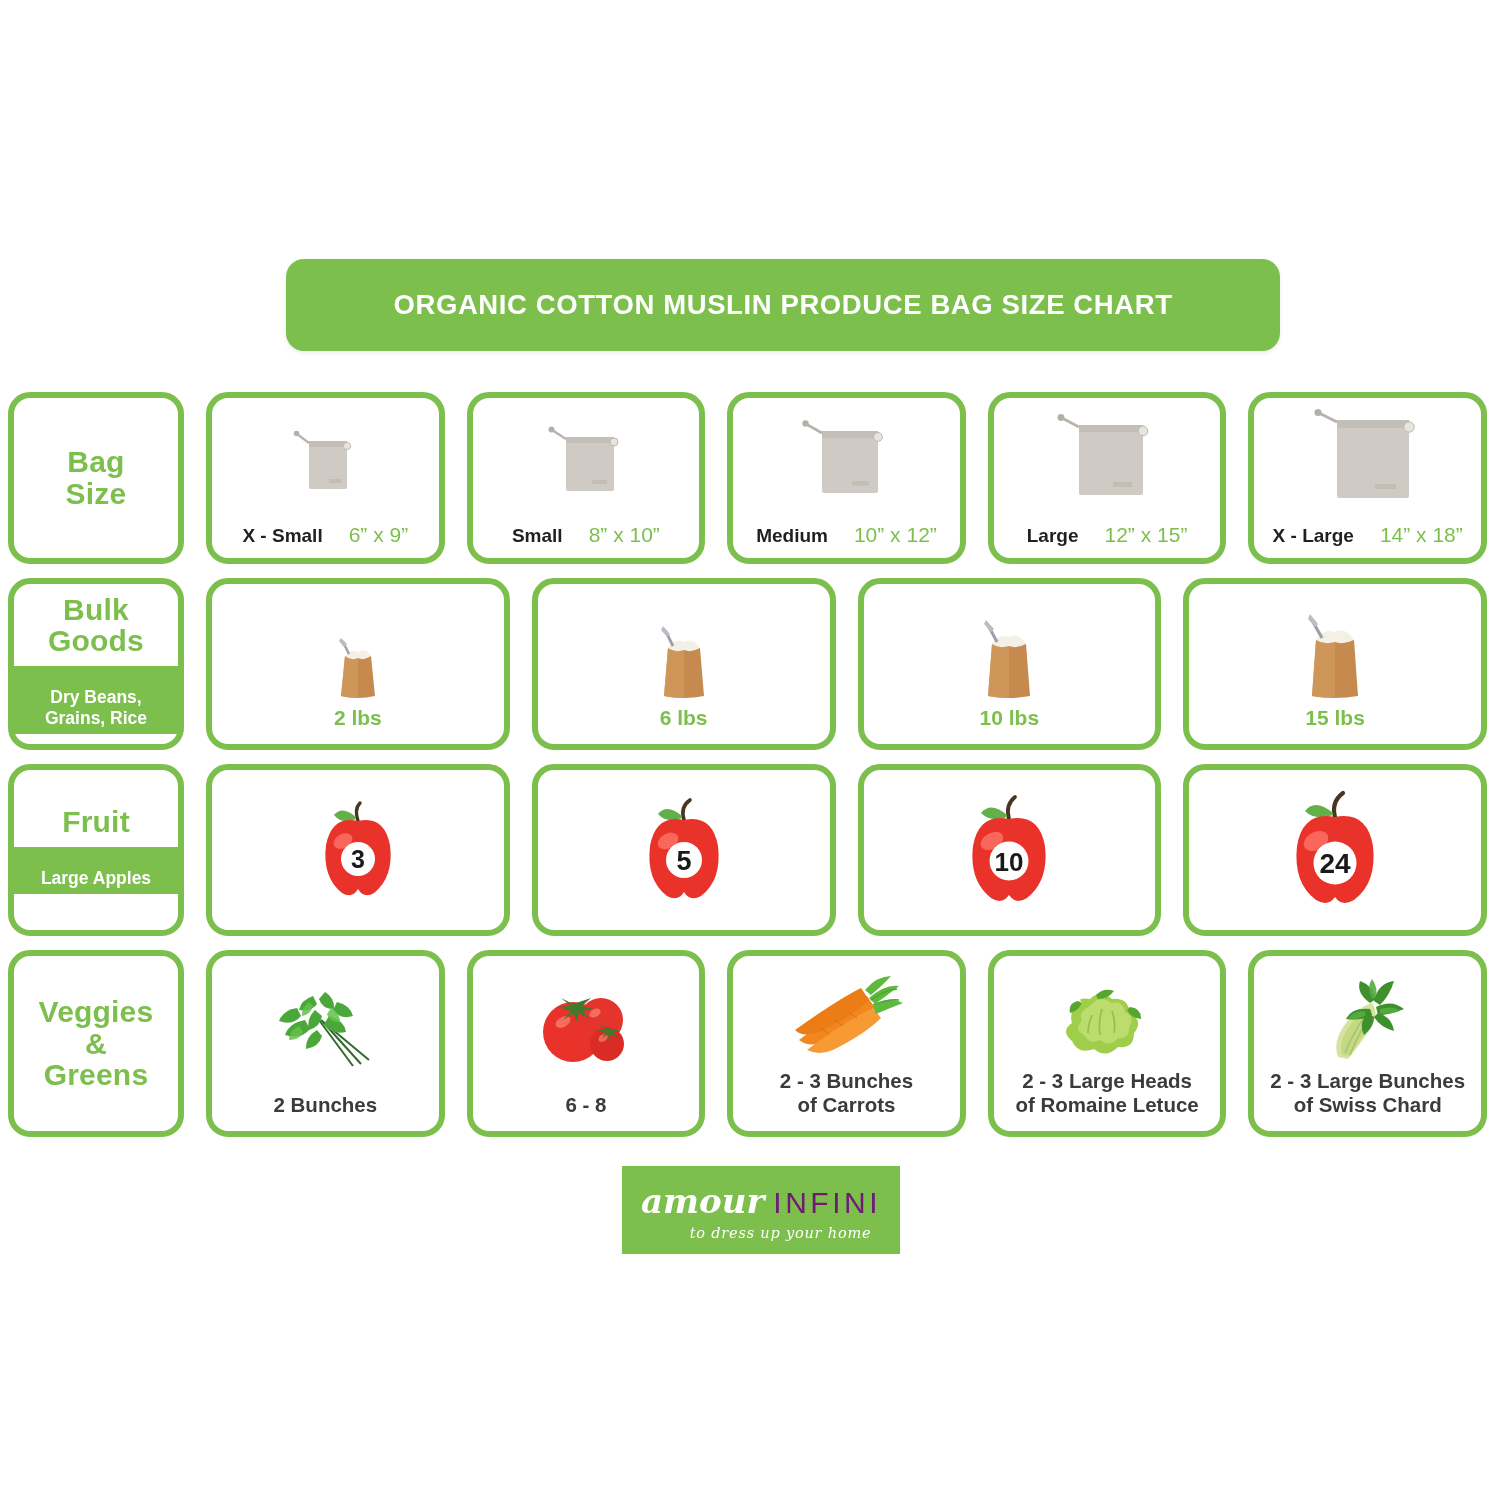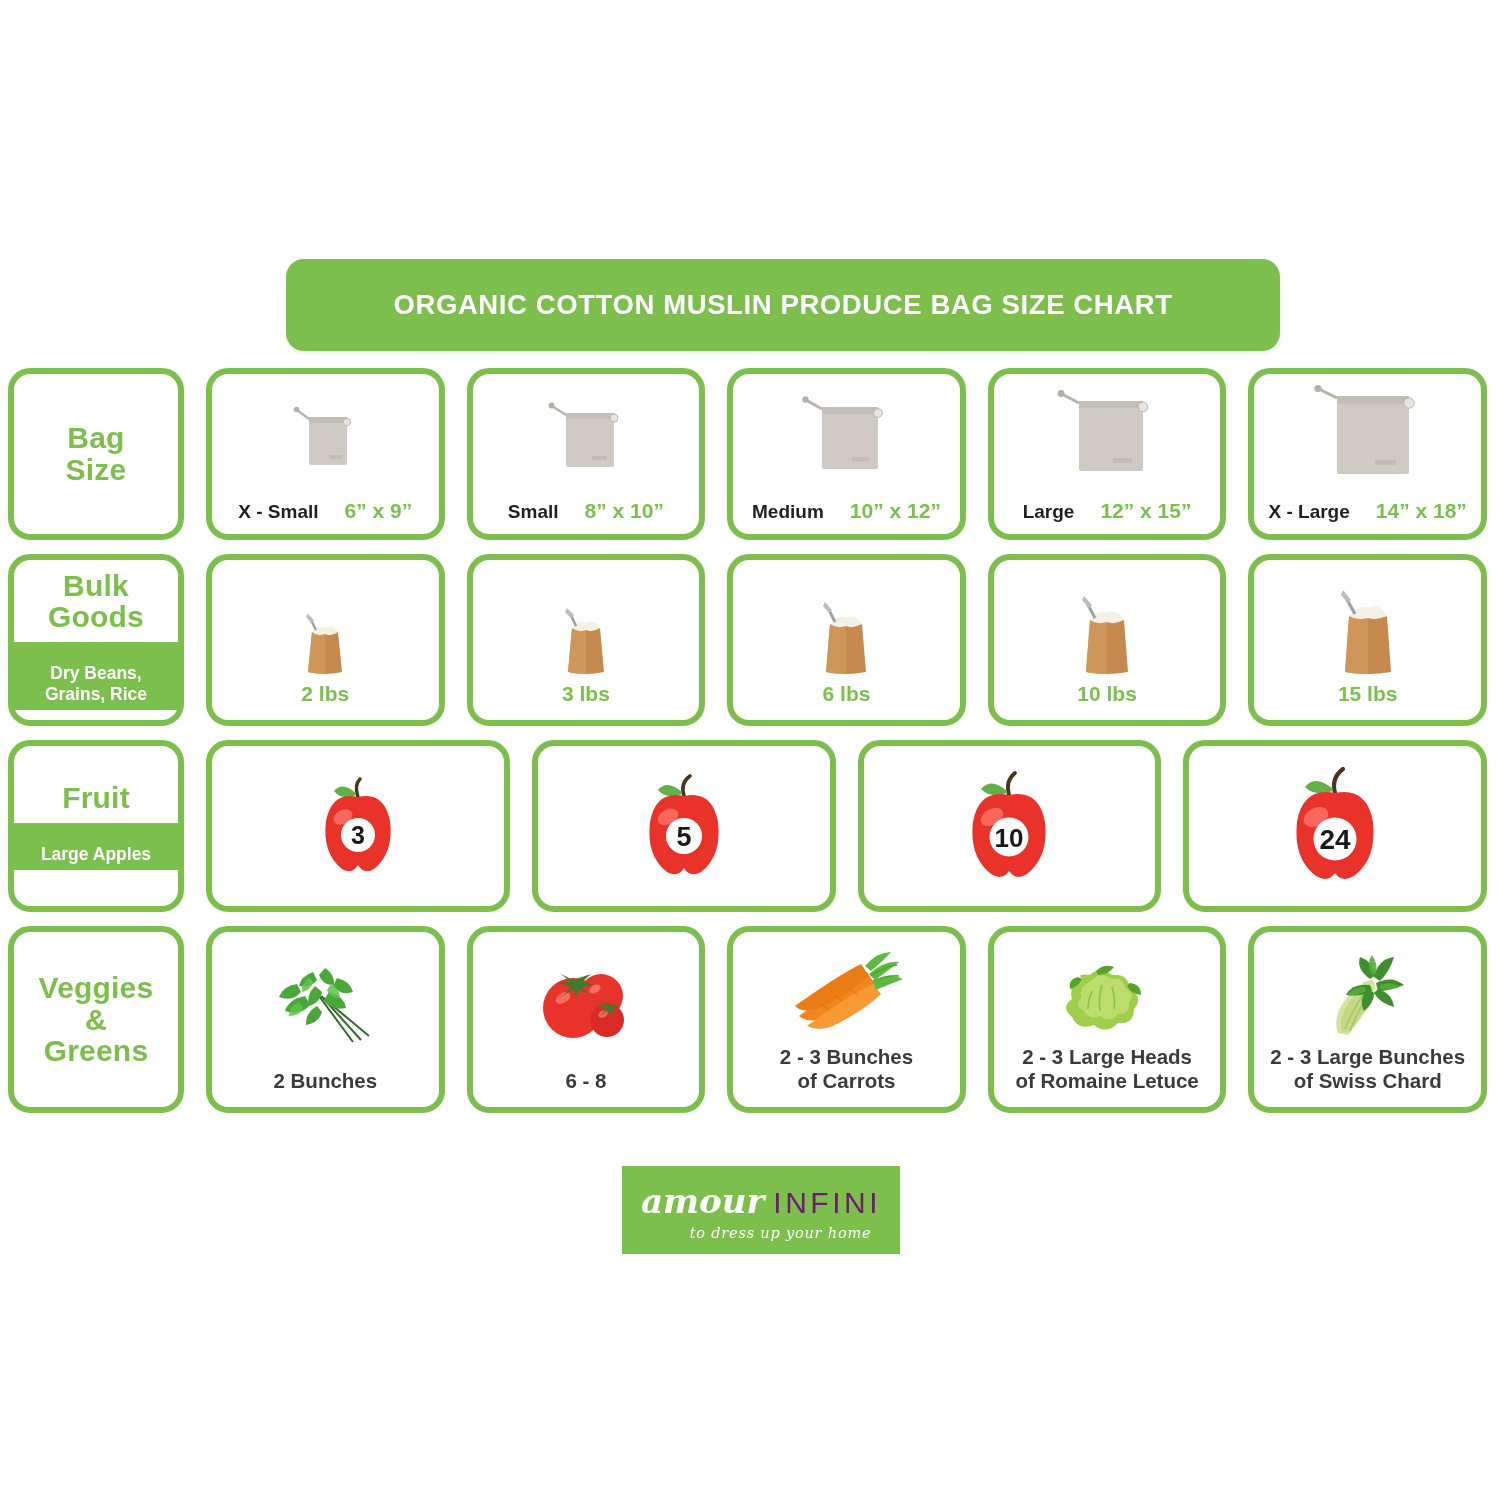--- a/index.html
+++ b/index.html
@@ -45,33 +45,33 @@
 
   .cell{
     flex:1 1 0;margin-right:22px;
     border:6px solid #7dbf4d;border-radius:22px;background:#fff;
     display:flex;flex-direction:column;align-items:center;
     box-sizing:border-box;position:relative;overflow:hidden;
   }
   .cell:last-child{margin-right:12px;}
 
   
-  .row-bagsize .hdr-cell,.row-bagsize .cell{height:172px;}
+  .row-bagsize .hdr-cell,.row-bagsize .cell{height:172px;margin-top:24px;}
   .row-bulk .hdr-cell,.row-bulk .cell{height:172px;}
   .row-fruit .hdr-cell,.row-fruit .cell{height:172px;}
   .row-veg .hdr-cell,.row-veg .cell{height:187px;}
 
   
   .bag-art{flex:1 1 auto;display:flex;align-items:center;justify-content:center;width:100%;}
   .bag-labels{
     width:100%;display:flex;align-items:baseline;justify-content:center;
     gap:26px;padding-bottom:11px;box-sizing:border-box;
   }
   .bag-name{color:#231f20;font-weight:bold;font-size:19px;white-space:nowrap;}
-  .bag-dim{color:#7dbf4d;font-weight:bold;font-size:21px;white-space:nowrap;}
+  .bag-dim{color:#7dbf4d;font-weight:normal;font-size:21px;white-space:nowrap;}
 
   
   .sack-art{flex:1 1 auto;display:flex;align-items:flex-end;justify-content:center;width:100%;padding-top:8px;box-sizing:border-box;}
   .weight{color:#7dbf4d;font-weight:bold;font-size:21px;padding:6px 0 14px;}
 
   
   .apple-art{flex:1 1 auto;display:flex;align-items:center;justify-content:center;width:100%;}
 
   
   .veg-art{flex:1 1 auto;display:flex;align-items:center;justify-content:center;width:100%;padding-top:6px;box-sizing:border-box;}
@@ -217,32 +217,20 @@
             <path d="M14 28 L40 28 L44 68 Q27 72 10 68 Z" fill="#c68a4e"></path>
             <path d="M14 28 L27 28 L27 70 Q17 70 10 68 Z" fill="#d19a5f" opacity=".75"></path>
             <path d="M14 28 Q20 20 27 24 Q35 19 40 28 Q33 33 27 30 Q20 33 14 28 Z" fill="#f4f0e6"></path>
             <path d="M18 26 L12 14" stroke="#9aa0a6" stroke-width="2.4" fill="none"></path>
             <path d="M10 10 L16 16 L13 19 L8 13 Z" fill="#b9bec4"></path>
           </svg>
         </div>
         <div class="weight">2 lbs</div>
       </div>
 
-      <div class="cell">
-        <div class="sack-art">
-          <svg width="60" height="78" viewBox="0 0 60 78">
-            <path d="M16 30 L44 30 L48 74 Q30 78 12 74 Z" fill="#c68a4e"></path>
-            <path d="M16 30 L30 30 L30 76 Q19 76 12 74 Z" fill="#d19a5f" opacity=".75"></path>
-            <path d="M16 30 Q22 21 30 25 Q38 20 44 30 Q36 35 30 32 Q22 35 16 30 Z" fill="#f4f0e6"></path>
-            <path d="M20 28 L14 15" stroke="#9aa0a6" stroke-width="2.6" fill="none"></path>
-            <path d="M11 10 L18 17 L15 20 L9 14 Z" fill="#b9bec4"></path>
-          </svg>
-        </div>
-        <div class="weight">3 lbs</div>
-      </div>
 
       <div class="cell">
         <div class="sack-art">
           <svg width="66" height="84" viewBox="0 0 66 84">
             <path d="M17 32 L49 32 L53 80 Q33 84 13 80 Z" fill="#c68a4e"></path>
             <path d="M17 32 L33 32 L33 82 Q21 82 13 80 Z" fill="#d19a5f" opacity=".75"></path>
             <path d="M17 32 Q24 22 33 26 Q42 21 49 32 Q40 37 33 34 Q24 37 17 32 Z" fill="#f4f0e6"></path>
             <path d="M22 30 L15 16" stroke="#9aa0a6" stroke-width="2.8" fill="none"></path>
             <path d="M12 10 L19 18 L16 21 L10 14 Z" fill="#b9bec4"></path>
           </svg>

